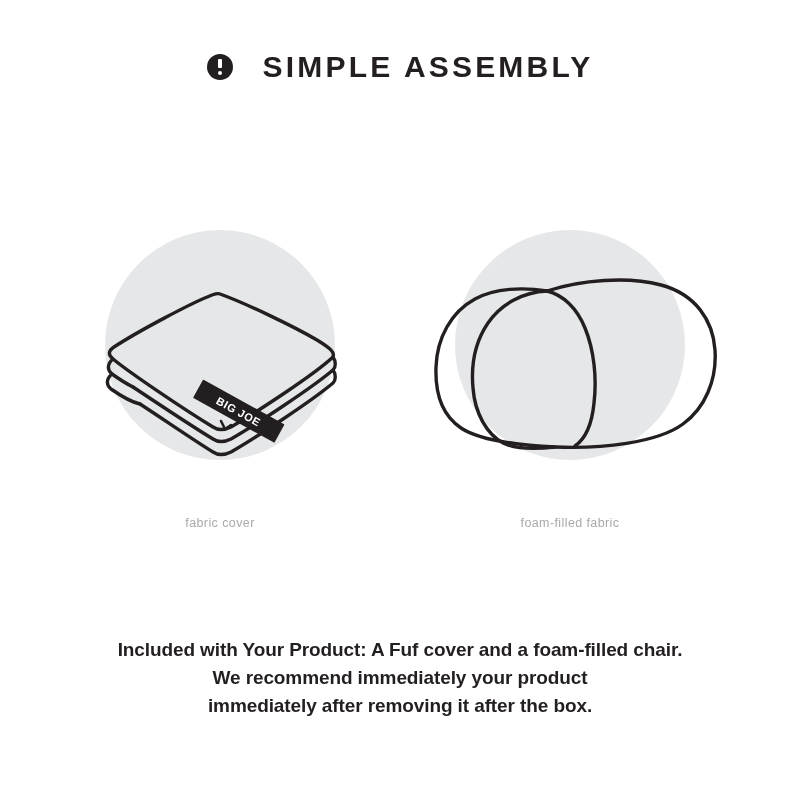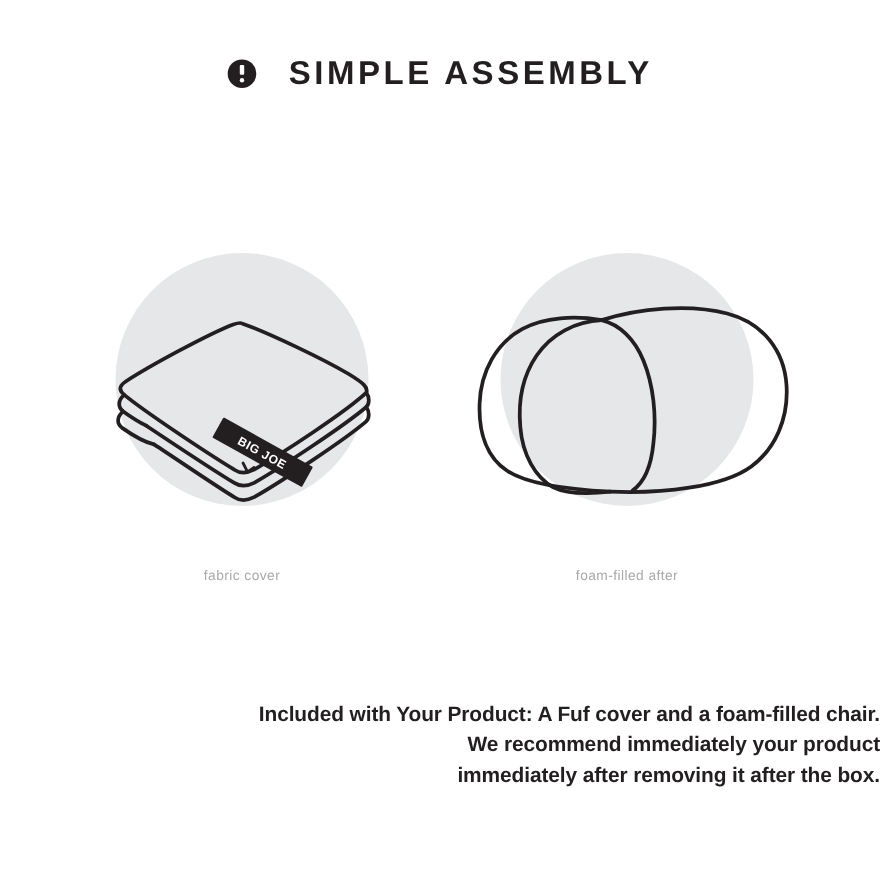--- a/index.html
+++ b/index.html
@@ -136,21 +136,21 @@
     color: #a7a9ac;
     font-family: "Liberation Sans", sans-serif;
   }
 
   
   .footer {
     position: absolute;
     top: 636px;
     left: 0;
     width: 800px;
-    text-align: right;
+    text-align: center;
   }
   .footer-line {
     font-size: 19px;
     font-weight: bold;
     line-height: 28px;
     color: #231f20;
     letter-spacing: -0.1px;
     white-space: nowrap;
     font-family: "Liberation Sans", sans-serif;
   }
@@ -240,21 +240,21 @@
                        C 122 222, 142 221, 160 219"></path>
 
               <path d="M 152 63
                        C 168 67, 182 80, 190 100
                        C 199 122, 202 150, 199 175
                        C 197 196, 190 211, 180 218"></path>
             </g>
           </svg>
         </div>
       </div>
-      <div class="caption">foam-filled after</div>
+      <div class="caption">foam-filled fabric</div>
     </div>
 
   </div>
 
   <div class="footer">
     <div class="footer-line">Included with Your Product: A Fuf cover and a foam-filled chair.</div>
     <div class="footer-line">We recommend immediately your product</div>
     <div class="footer-line">immediately after removing it after the box.</div>
   </div>
 

